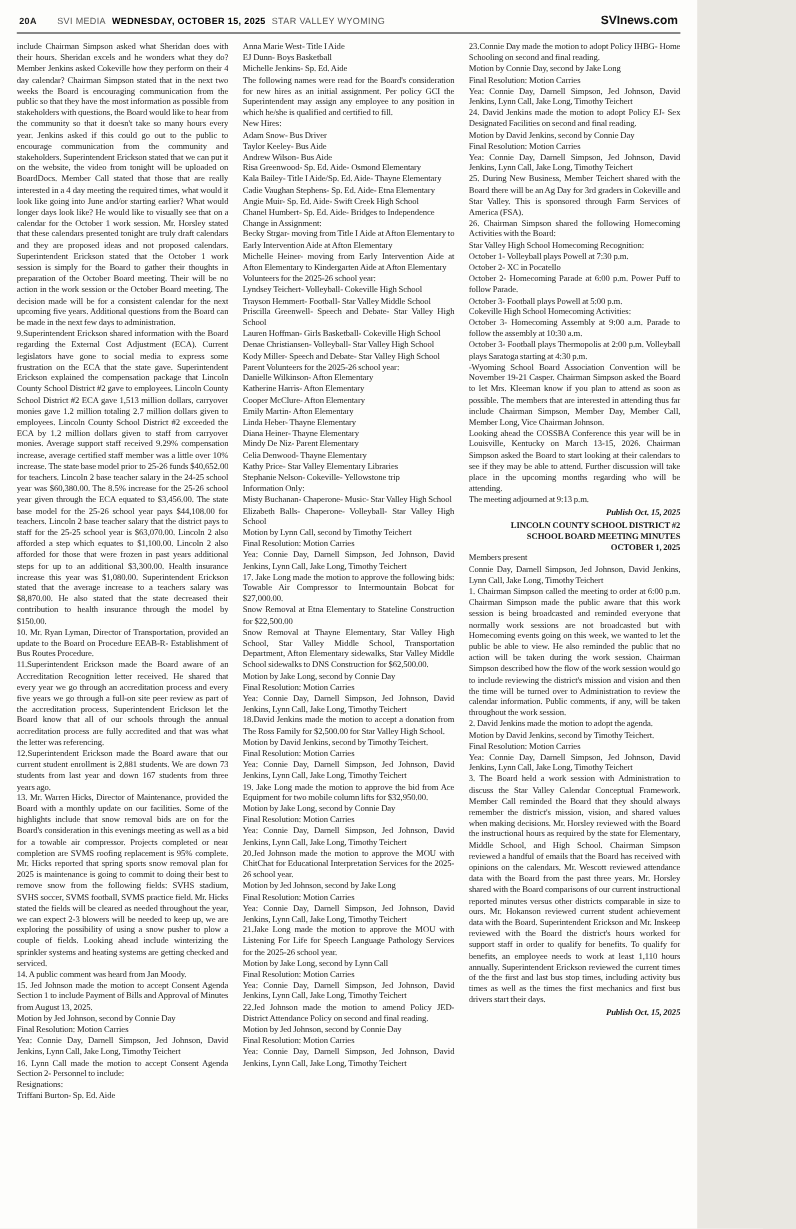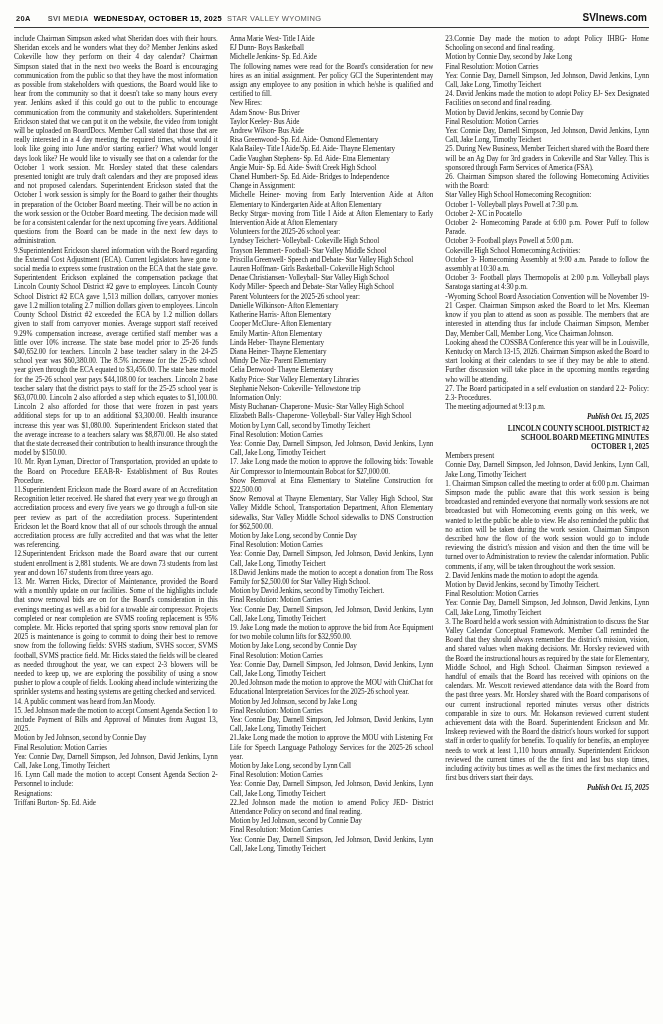--- a/index.html
+++ b/index.html
@@ -2,34 +2,34 @@
 <html><head>
 <meta charset="utf-8">
 <style>
   * { margin:0; padding:0; box-sizing:border-box; }
   html,body { width:663px; height:1024px; }
   body {
     background:#e9e7e1;
     font-family:"Liberation Serif", serif;
   }
   .page {
-    width:663px; height:1024px;
+    width:581px; height:1024px;
     background:#fdfdfb;
     padding:10px 14px 8px 14px;
     overflow:hidden;
     color:#151515;
   }
   .masthead {
     display:flex; justify-content:space-between; align-items:baseline;
     font-family:"Liberation Sans", sans-serif;
     padding:2px 2px 0 2px;
   }
   .masthead .left { display:flex; gap:5px; align-items:baseline; }
   .m-page  { font-size:7.5px; font-weight:700; color:#222; letter-spacing:.3px; }
-  .m-brand { font-size:7.5px; font-weight:700; color:#555; letter-spacing:.3px;padding-left:12px; }
+  .m-brand { font-size:7.5px; font-weight:400; color:#555; letter-spacing:.3px;padding-left:12px; }
   .m-date  { font-size:7.5px; font-weight:700; color:#000; letter-spacing:.3px; }
   .m-loc   { font-size:7.5px; font-weight:400; color:#555; letter-spacing:.3px; }
   .m-site  { font-size:10px;  font-weight:700; color:#111;margin-left:12px; }
   .rule { border:none; border-top:1.2px solid #3a3a3a; margin:4px 0 7px 0; }
   .columns {
     display:flex; gap:12px;
     height:966px; overflow:hidden;
   }
   .col { flex:1 1 0; overflow:hidden; }
   .blk {
@@ -85,22 +85,22 @@
         <p class="blk">New Hires:</p>
         <p class="blk">Adam Snow- Bus Driver</p>
         <p class="blk">Taylor Keeley- Bus Aide</p>
         <p class="blk">Andrew Wilson- Bus Aide</p>
         <p class="blk">Risa Greenwood- Sp. Ed. Aide- Osmond Elementary</p>
         <p class="blk">Kala Bailey- Title I Aide/Sp. Ed. Aide- Thayne Elementary</p>
         <p class="blk">Cadie Vaughan Stephens- Sp. Ed. Aide- Etna Elementary</p>
         <p class="blk">Angie Muir- Sp. Ed. Aide- Swift Creek High School</p>
         <p class="blk">Chanel Humbert- Sp. Ed. Aide- Bridges to Independence</p>
         <p class="blk">Change in Assignment:</p>
+        <p class="blk">Becky Strgar- moving from Title I Aide at Afton Elementary to Early Intervention Aide at Afton Elementary</p>
         <p class="blk">Michelle Heiner- moving from Early Intervention Aide at Afton Elementary to Kindergarten Aide at Afton Elementary</p>
-        <p class="blk">Becky Strgar- moving from Title I Aide at Afton Elementary to Early Intervention Aide at Afton Elementary</p>
         <p class="blk">Volunteers for the 2025-26 school year:</p>
         <p class="blk">Lyndsey Teichert- Volleyball- Cokeville High School</p>
         <p class="blk">Trayson Hemmert- Football- Star Valley Middle School</p>
         <p class="blk">Priscilla Greenwell- Speech and Debate- Star Valley High School</p>
         <p class="blk">Lauren Hoffman- Girls Basketball- Cokeville High School</p>
         <p class="blk">Denae Christiansen- Volleyball- Star Valley High School</p>
         <p class="blk">Kody Miller- Speech and Debate- Star Valley High School</p>
         <p class="blk">Parent Volunteers for the 2025-26 school year:</p>
         <p class="blk">Danielle Wilkinson- Afton Elementary</p>
         <p class="blk">Katherine Harris- Afton Elementary</p>
@@ -159,21 +159,20 @@
         <p class="blk">Star Valley High School Homecoming Recognition:</p>
         <p class="blk">October 1- Volleyball plays Powell at 7:30 p.m.</p>
         <p class="blk">October 2- XC in Pocatello</p>
         <p class="blk">October 2- Homecoming Parade at 6:00 p.m. Power Puff to follow Parade.</p>
         <p class="blk">October 3- Football plays Powell at 5:00 p.m.</p>
         <p class="blk">Cokeville High School Homecoming Activities:</p>
         <p class="blk">October 3- Homecoming Assembly at 9:00 a.m. Parade to follow the assembly at 10:30 a.m.</p>
         <p class="blk">October 3- Football plays Thermopolis at 2:00 p.m. Volleyball plays Saratoga starting at 4:30 p.m.</p>
         <p class="blk">-Wyoming School Board Association Convention will be November 19-21 Casper. Chairman Simpson asked the Board to let Mrs. Kleeman know if you plan to attend as soon as possible. The members that are interested in attending thus far include Chairman Simpson, Member Day, Member Call, Member Long, Vice Chairman Johnson.</p>
         <p class="blk">Looking ahead the COSSBA Conference this year will be in Louisville, Kentucky on March 13-15, 2026. Chairman Simpson asked the Board to start looking at their calendars to see if they may be able to attend. Further discussion will take place in the upcoming months regarding who will be attending.</p>
-        <p class="blk">27. The Board participated in a self evaluation on standard 2.2- Policy: 2.3- Procedures.</p>
         <p class="blk">The meeting adjourned at 9:13 p.m.</p>
         <p class="blk pub">Publish Oct. 15, 2025</p>
         <p class="blk hc">LINCOLN COUNTY SCHOOL DISTRICT #2</p>
         <p class="blk hc">SCHOOL BOARD MEETING MINUTES</p>
         <p class="blk hc">OCTOBER 1, 2025</p>
         <p class="blk">Members present</p>
         <p class="blk">Connie Day, Darnell Simpson, Jed Johnson, David Jenkins, Lynn Call, Jake Long, Timothy Teichert</p>
         <p class="blk">1. Chairman Simpson called the meeting to order at 6:00 p.m. Chairman Simpson made the public aware that this work session is being broadcasted and reminded everyone that normally work sessions are not broadcasted but with Homecoming events going on this week, we wanted to let the public be able to view. He also reminded the public that no action will be taken during the work session. Chairman Simpson described how the flow of the work session would go to include reviewing the district's mission and vision and then the time will be turned over to Administration to review the calendar information. Public comments, if any, will be taken throughout the work session.</p>
         <p class="blk">2. David Jenkins made the motion to adopt the agenda.</p>
         <p class="blk">Motion by David Jenkins, second by Timothy Teichert.</p>

